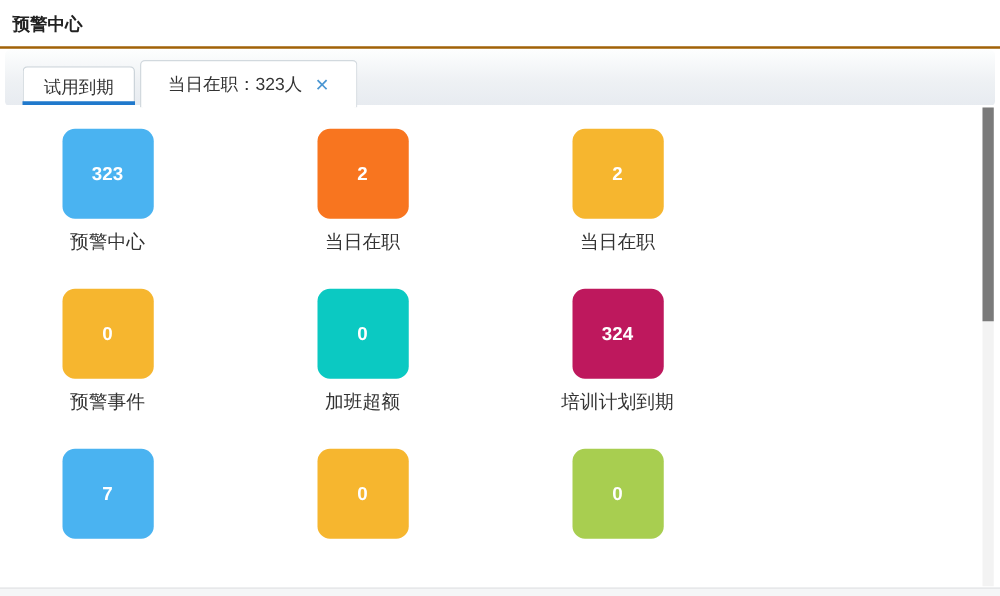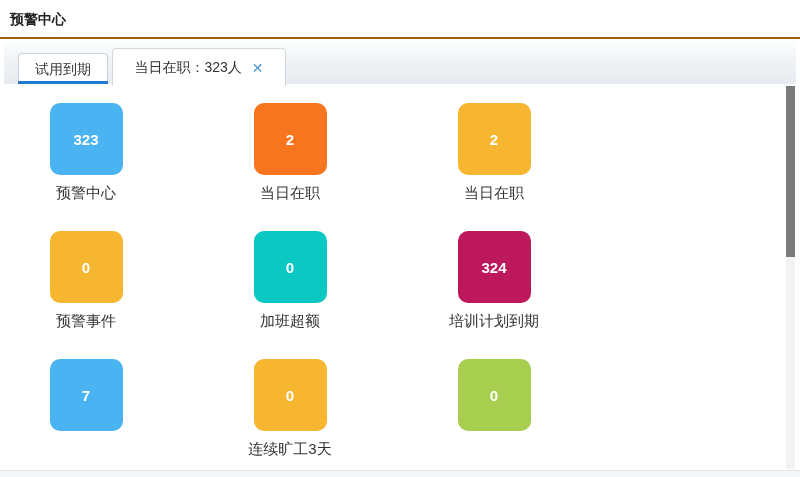--- a/index.html
+++ b/index.html
@@ -145,21 +145,20 @@
       </div>
       <div class="cell">
         <div class="box" style="background: #be185d;">324</div>
         <div class="lab">培训计划到期</div>
       </div>
       <div class="cell">
         <div class="box" style="background: rgb(74, 179, 241);">7</div>
       </div>
       <div class="cell">
         <div class="box" style="background: rgb(246, 182, 47);">0</div>
-        <div class="lab">连续旷工3天</div>
       </div>
       <div class="cell">
         <div class="box" style="background: rgb(168, 206, 80);">0</div>
       </div>
     </div>
 </div>
 
 <div class="v-scroll-track">
   <div class="v-scroll-thumb"></div>
 </div>

